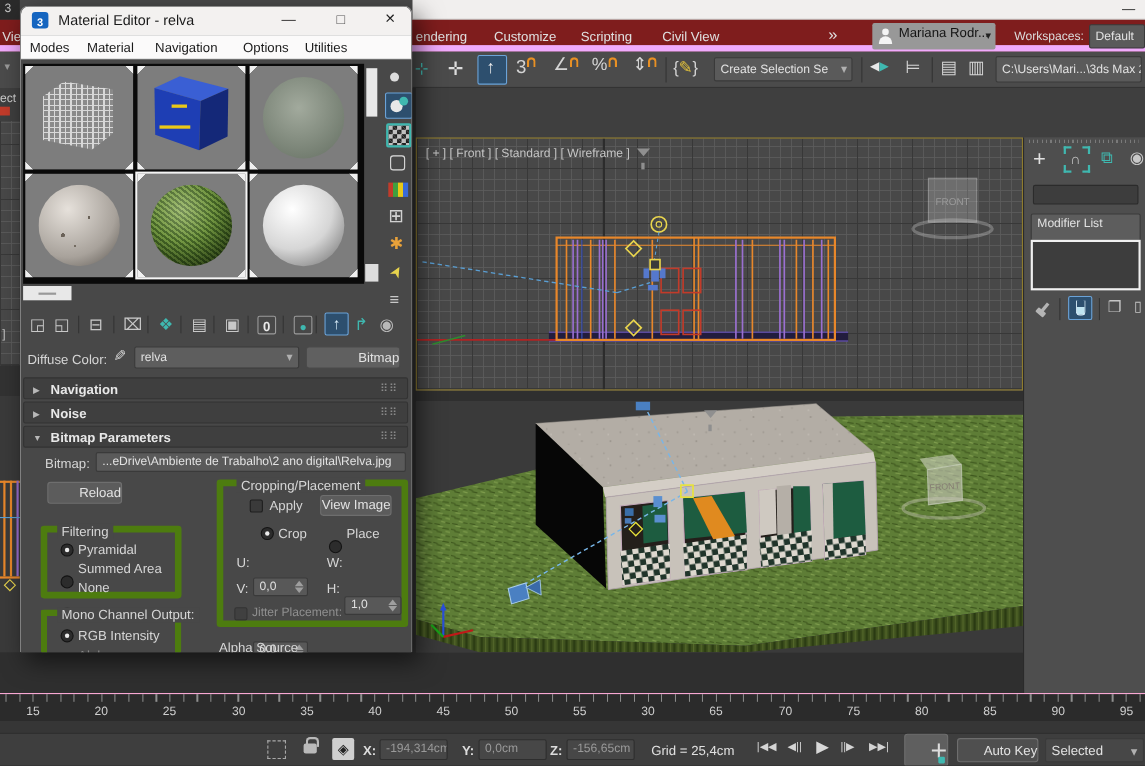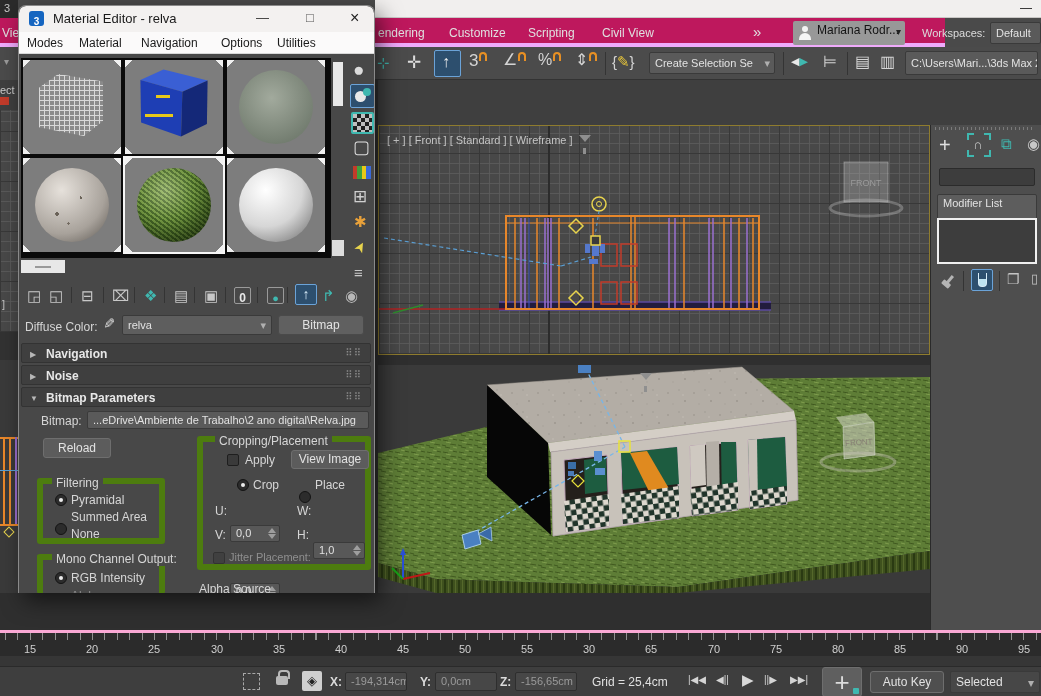--- a/index.html
+++ b/index.html
@@ -5,21 +5,21 @@
   *{margin:0;padding:0;box-sizing:border-box}
   body{background:#1c1c1c}
   #screen{position:relative;width:1041px;height:696px;overflow:hidden;background:#4a4a4a;
     font-family:"Liberation Sans",sans-serif;color:#d0d0d0}
   .abs{position:absolute}
   .t11{font-size:11px;color:#cfcfcf;white-space:nowrap}
   .t12{font-size:12px;color:#d6d6d6;white-space:nowrap}
   .ico{color:#c8c8c8;line-height:1;text-align:center;white-space:nowrap}
   .field{background:#5a5a5a;border:1px solid #3a3a3a;border-radius:2px;color:#e2e2e2;font-size:11px;
     white-space:nowrap;overflow:hidden;padding:0 5px}
-  .btn{background:#5d5d5d;border:1px solid #6e6e6e;border-radius:3px;color:#e2e2e2;font-size:12px;text-align:center}
+  .btn{background:#5d5d5d;border:1px solid #6e6e6e;border-radius:3px;color:#e2e2e2;font-size:12px;text-align:right}
   .vsep{width:1px;background:#343434}
   .grp{border:6px solid #4d7c0f;border-radius:3px}
   .legend{position:absolute;top:-8px;left:9px;background:#484848;padding:0 4px;font-size:12px;color:#d6d6d6;white-space:nowrap}
   .radio{width:12px;height:12px;border-radius:50%;background:#2c2c2c;border:1px solid #141414;position:relative}
   .radio.on::after{content:"";position:absolute;left:3px;top:3px;width:4px;height:4px;border-radius:50%;background:#ececec}
   .chk{width:12px;height:12px;background:#3a3a3a;border:1px solid #1e1e1e;border-radius:2px}
   .chk.dim{opacity:.5}
   .spin{background:#585858;border:1px solid #3a3a3a;border-radius:2px;height:17px;color:#e0e0e0;
     font-size:11px;line-height:15px;padding:0 14px 0 5px;position:relative;white-space:nowrap}
   .spin::after{content:"";position:absolute;right:3px;top:2px;border-left:4px solid transparent;border-right:4px solid transparent;border-bottom:5px solid #9e9e9e}
@@ -90,21 +90,21 @@
   <div class="abs" style="left:378px;top:355px;width:552px;height:10px;background:#2f2f2f"></div>
   <div class="abs" style="left:0;top:593px;width:930px;height:37px;background:#2f2f2f"></div>
 
   <div class="abs" style="left:0;top:0;width:18px;height:18px;background:#2b2b2b">
     <span class="abs t11" style="left:4px;top:2px;color:#c8c8c8">3</span>
   </div>
   <div class="abs" style="left:375px;top:0;width:666px;height:18px;background: #f1efee;border-bottom:1px solid #c9c7c5">
     <span class="abs" style="left:645px;top:1px;color:#222;font-size:12px">—</span>
   </div>
 
-  <div class="abs" style="left:0;top:18px;width:945px;height:29px;background:#be185d;border-bottom:4px solid #f0abfc">
+  <div class="abs" style="left:0;top:18px;width:1041px;height:29px;background:#7f1d1d;border-bottom:6px solid #f0abfc">
     <span class="abs t12" style="left:2px;top:8px;color:#e0e0e0">Vie</span>
     <span class="abs t12" style="left:378px;top:8px;color:#e0e0e0">endering</span>
     <span class="abs t12" style="left:449px;top:8px;color:#e0e0e0">Customize</span>
     <span class="abs t12" style="left:528px;top:8px;color:#e0e0e0">Scripting</span>
     <span class="abs t12" style="left:602px;top:8px;color:#e0e0e0">Civil View</span>
     <span class="abs" style="left:753px;top:5px;font-size:15px;color:#e0e0e0">»</span>
     <div class="abs" style="left:793px;top:3px;width:112px;height:24px;background:#989898;border-radius:2px">
       <div class="person abs" style="left:5px;top:5px"></div>
       <span class="abs" style="left:24px;top:2px;font-size:12px;color:#141414;white-space:nowrap">Mariana Rodr...</span>
       <span class="abs" style="right:4px;top:5px;font-size:10px;color:#222">▾</span>
@@ -336,21 +336,21 @@
     <div class="abs pin" style="left:10px;top:149px"></div>
     <div class="vsep abs" style="left:32px;top:146px;height:20px"></div>
     <div class="abs hl" style="left:40px;top:144px;width:22px;height:22px">
       <div class="tube"></div>
     </div>
     <div class="vsep abs" style="left:68px;top:146px;height:20px"></div>
     <span class="abs ico" style="left:76px;top:147px;font-size:14px;color:#c4c4c4">❐</span>
     <span class="abs ico" style="left:100px;top:147px;font-size:13px;color:#c4c4c4">▯</span>
   </div>
 
-  <div class="abs" style="left:0;top:630px;width:1041px;height:26px;background:#2b2b2b;border-top:3px solid #f9a8d4">
+  <div class="abs" style="left:0;top:630px;width:1041px;height:26px;background:#2b2b2b;border-top:1px solid #f9a8d4">
     <div class="abs" style="left:0;top:0;width:1041px;height:7px;background:repeating-linear-gradient(90deg,#8f8f8f 0 1px,transparent 1px 12.42px);background-position:5px 0"></div>
     <span class="abs t11" style="left:30px;top:10px;transform:translateX(-50%)">15</span>
     <span class="abs t11" style="left:92px;top:10px;transform:translateX(-50%)">20</span>
     <span class="abs t11" style="left:154px;top:10px;transform:translateX(-50%)">25</span>
     <span class="abs t11" style="left:217px;top:10px;transform:translateX(-50%)">30</span>
     <span class="abs t11" style="left:279px;top:10px;transform:translateX(-50%)">35</span>
     <span class="abs t11" style="left:341px;top:10px;transform:translateX(-50%)">40</span>
     <span class="abs t11" style="left:403px;top:10px;transform:translateX(-50%)">45</span>
     <span class="abs t11" style="left:465px;top:10px;transform:translateX(-50%)">50</span>
     <span class="abs t11" style="left:527px;top:10px;transform:translateX(-50%)">55</span>
@@ -529,21 +529,21 @@
         <span>...eDrive\Ambiente de Trabalho\2 ano digital\Relva.jpg</span>
       </div>
       <div class="abs btn" style="left:24px;top:384px;width:68px;height:20px;background:#5c5c5c;line-height:18px">
         <span>Reload</span>
       </div>
 
       <div class="abs grp" style="left:178px;top:382px;width:174px;height:134px">
         <span class="legend" style="left:12px">Cropping/Placement</span>
         <div class="chk abs" style="left:24px;top:12px"></div>
         <span class="abs t12" style="left:42px;top:11px">Apply</span>
-        <div class="abs btn" style="left:88px;top:8px;width:78px;height:19px;background:#5c5c5c;line-height:17px">
+        <div class="abs btn" style="left:88px;top:8px;width:65px;height:19px;background:#5c5c5c;line-height:17px">
           <span>View Image</span>
         </div>
         <div class="radio on abs" style="left:34px;top:37px"></div>
         <span class="abs t12" style="left:50px;top:36px">Crop</span>
         <div class="radio abs" style="left:96px;top:37px"></div>
         <span class="abs t12" style="left:112px;top:36px">Place</span>
         <span class="abs t12" style="left:12px;top:62px">U:</span>
         <div class="spin abs" style="left:27px;top:59px;width:50px"><span>0,0</span></div>
         <span class="abs t12" style="left:94px;top:62px">W:</span>
         <div class="spin abs" style="left:110px;top:59px;width:52px"><span>1,0</span></div>

